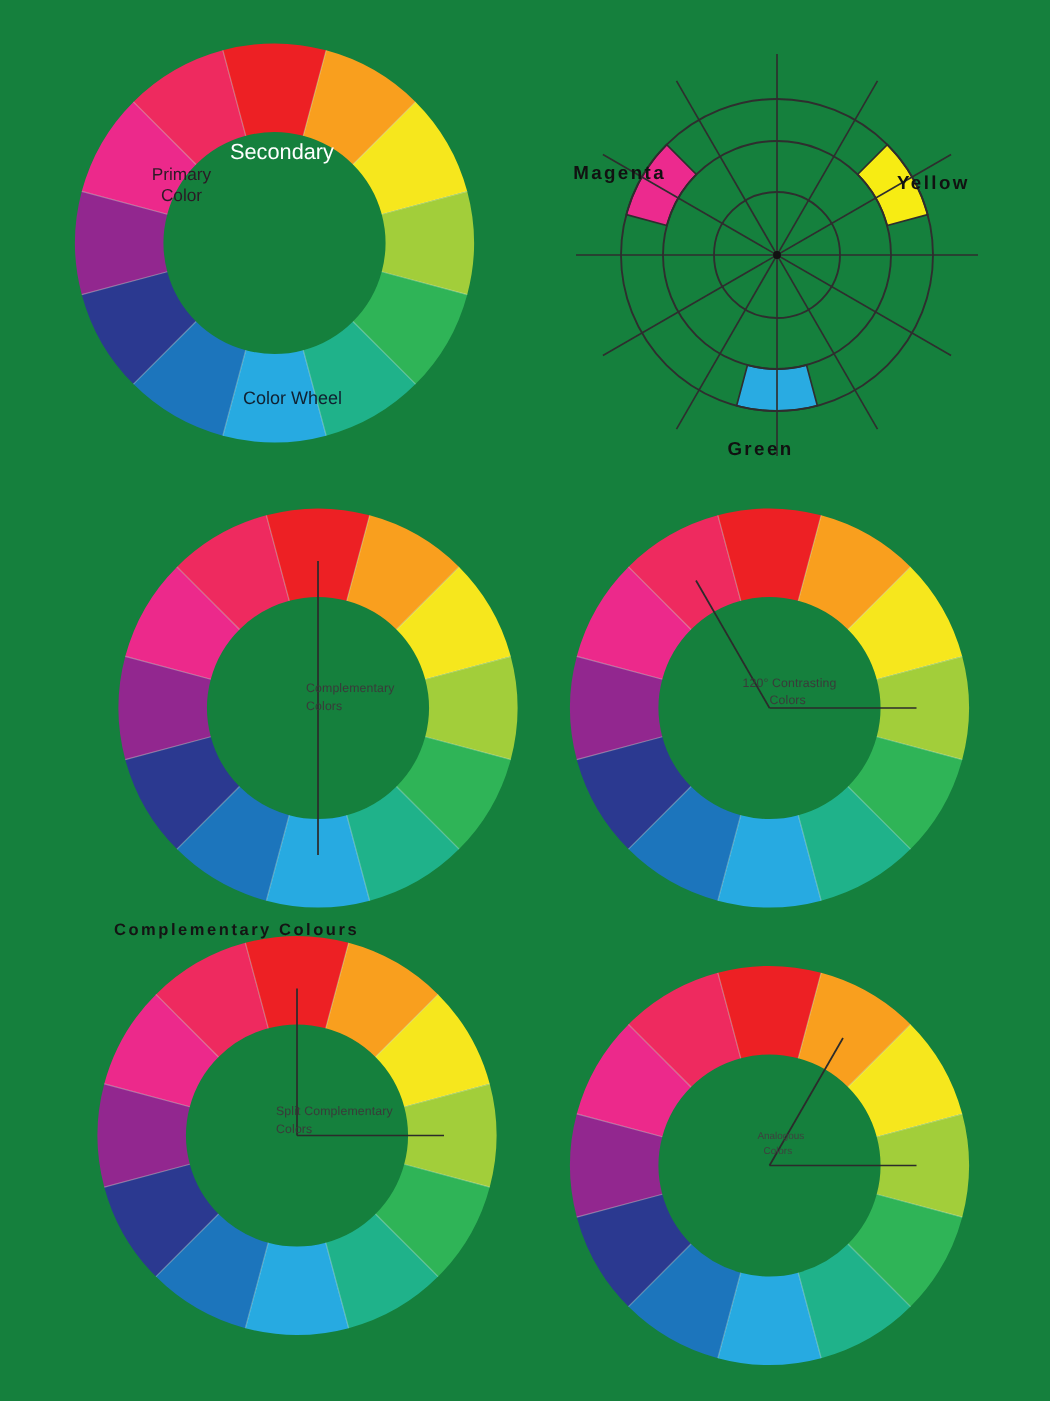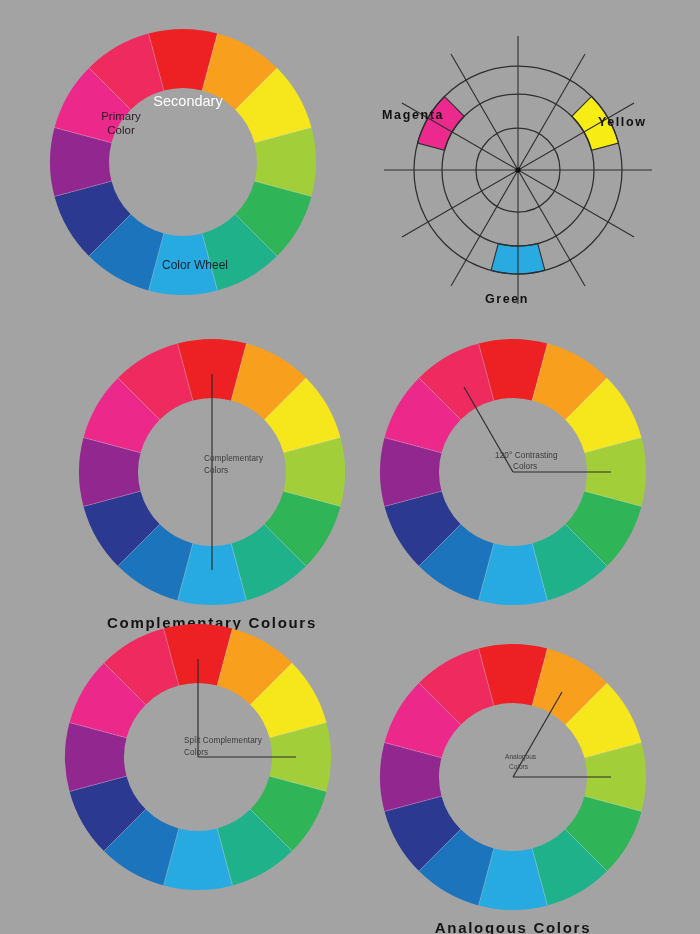--- a/index.html
+++ b/index.html
@@ -12,32 +12,31 @@
     width: 700px;
     height: 934px;
     position: relative;
     font-family: "Liberation Sans", sans-serif;
     background: #fffefb;
     overflow: hidden;
   }
   .sheet {
     position: absolute;
     inset: 0;
-    background: #a3a3a3;
+    background: #15803d;
   }
   .wheel-cell {
     position: absolute;
   }
   .wheel-svg { display: block; }
   .caption {
     position: absolute;
     width: 100%;
-    text-align: center;
-    font-family: "Liberation Sans", sans-serif;
-    font-size: 15px;
+    font-family: "Liberation Sans", sans-serif;
+    font-size: 11px;
     font-weight: bold;
     letter-spacing: 1.7px;
     color: #141414;
     white-space: nowrap;
   }
   .ann {
     font-family: "Liberation Sans", sans-serif;
     font-size: 8.2px;
     fill: #3a3a3a;
     letter-spacing: 0.1px;
@@ -275,16 +274,15 @@
           <line x1="-71.47851114539107" y1="-19.152609337586505" x2="-128.4681348964461" y2="-34.422932998635204" stroke="rgba(255,255,255,0.30)" stroke-width="0.8"></line>
           <line x1="-52.32590180780453" y1="-52.32590180780451" x2="-94.04520189781084" y2="-94.04520189781081" stroke="rgba(255,255,255,0.30)" stroke-width="0.8"></line>
         </g>
       <g transform="translate(136,136)">
         <line class="guide" x1="0" y1="0" x2="98" y2="0"></line>
         <line class="guide" x1="0" y1="0" x2="49" y2="-85"></line>
       </g>
       <text class="ann-sm" text-anchor="start" x="128" y="118">Analogous</text>
       <text class="ann-sm" text-anchor="start" x="132" y="128">Colors</text>
     </svg>
-    <div class="caption" style="top:278px;">Analogous Colors</div>
   </div>
 
 </div>
 
 </body></html>

